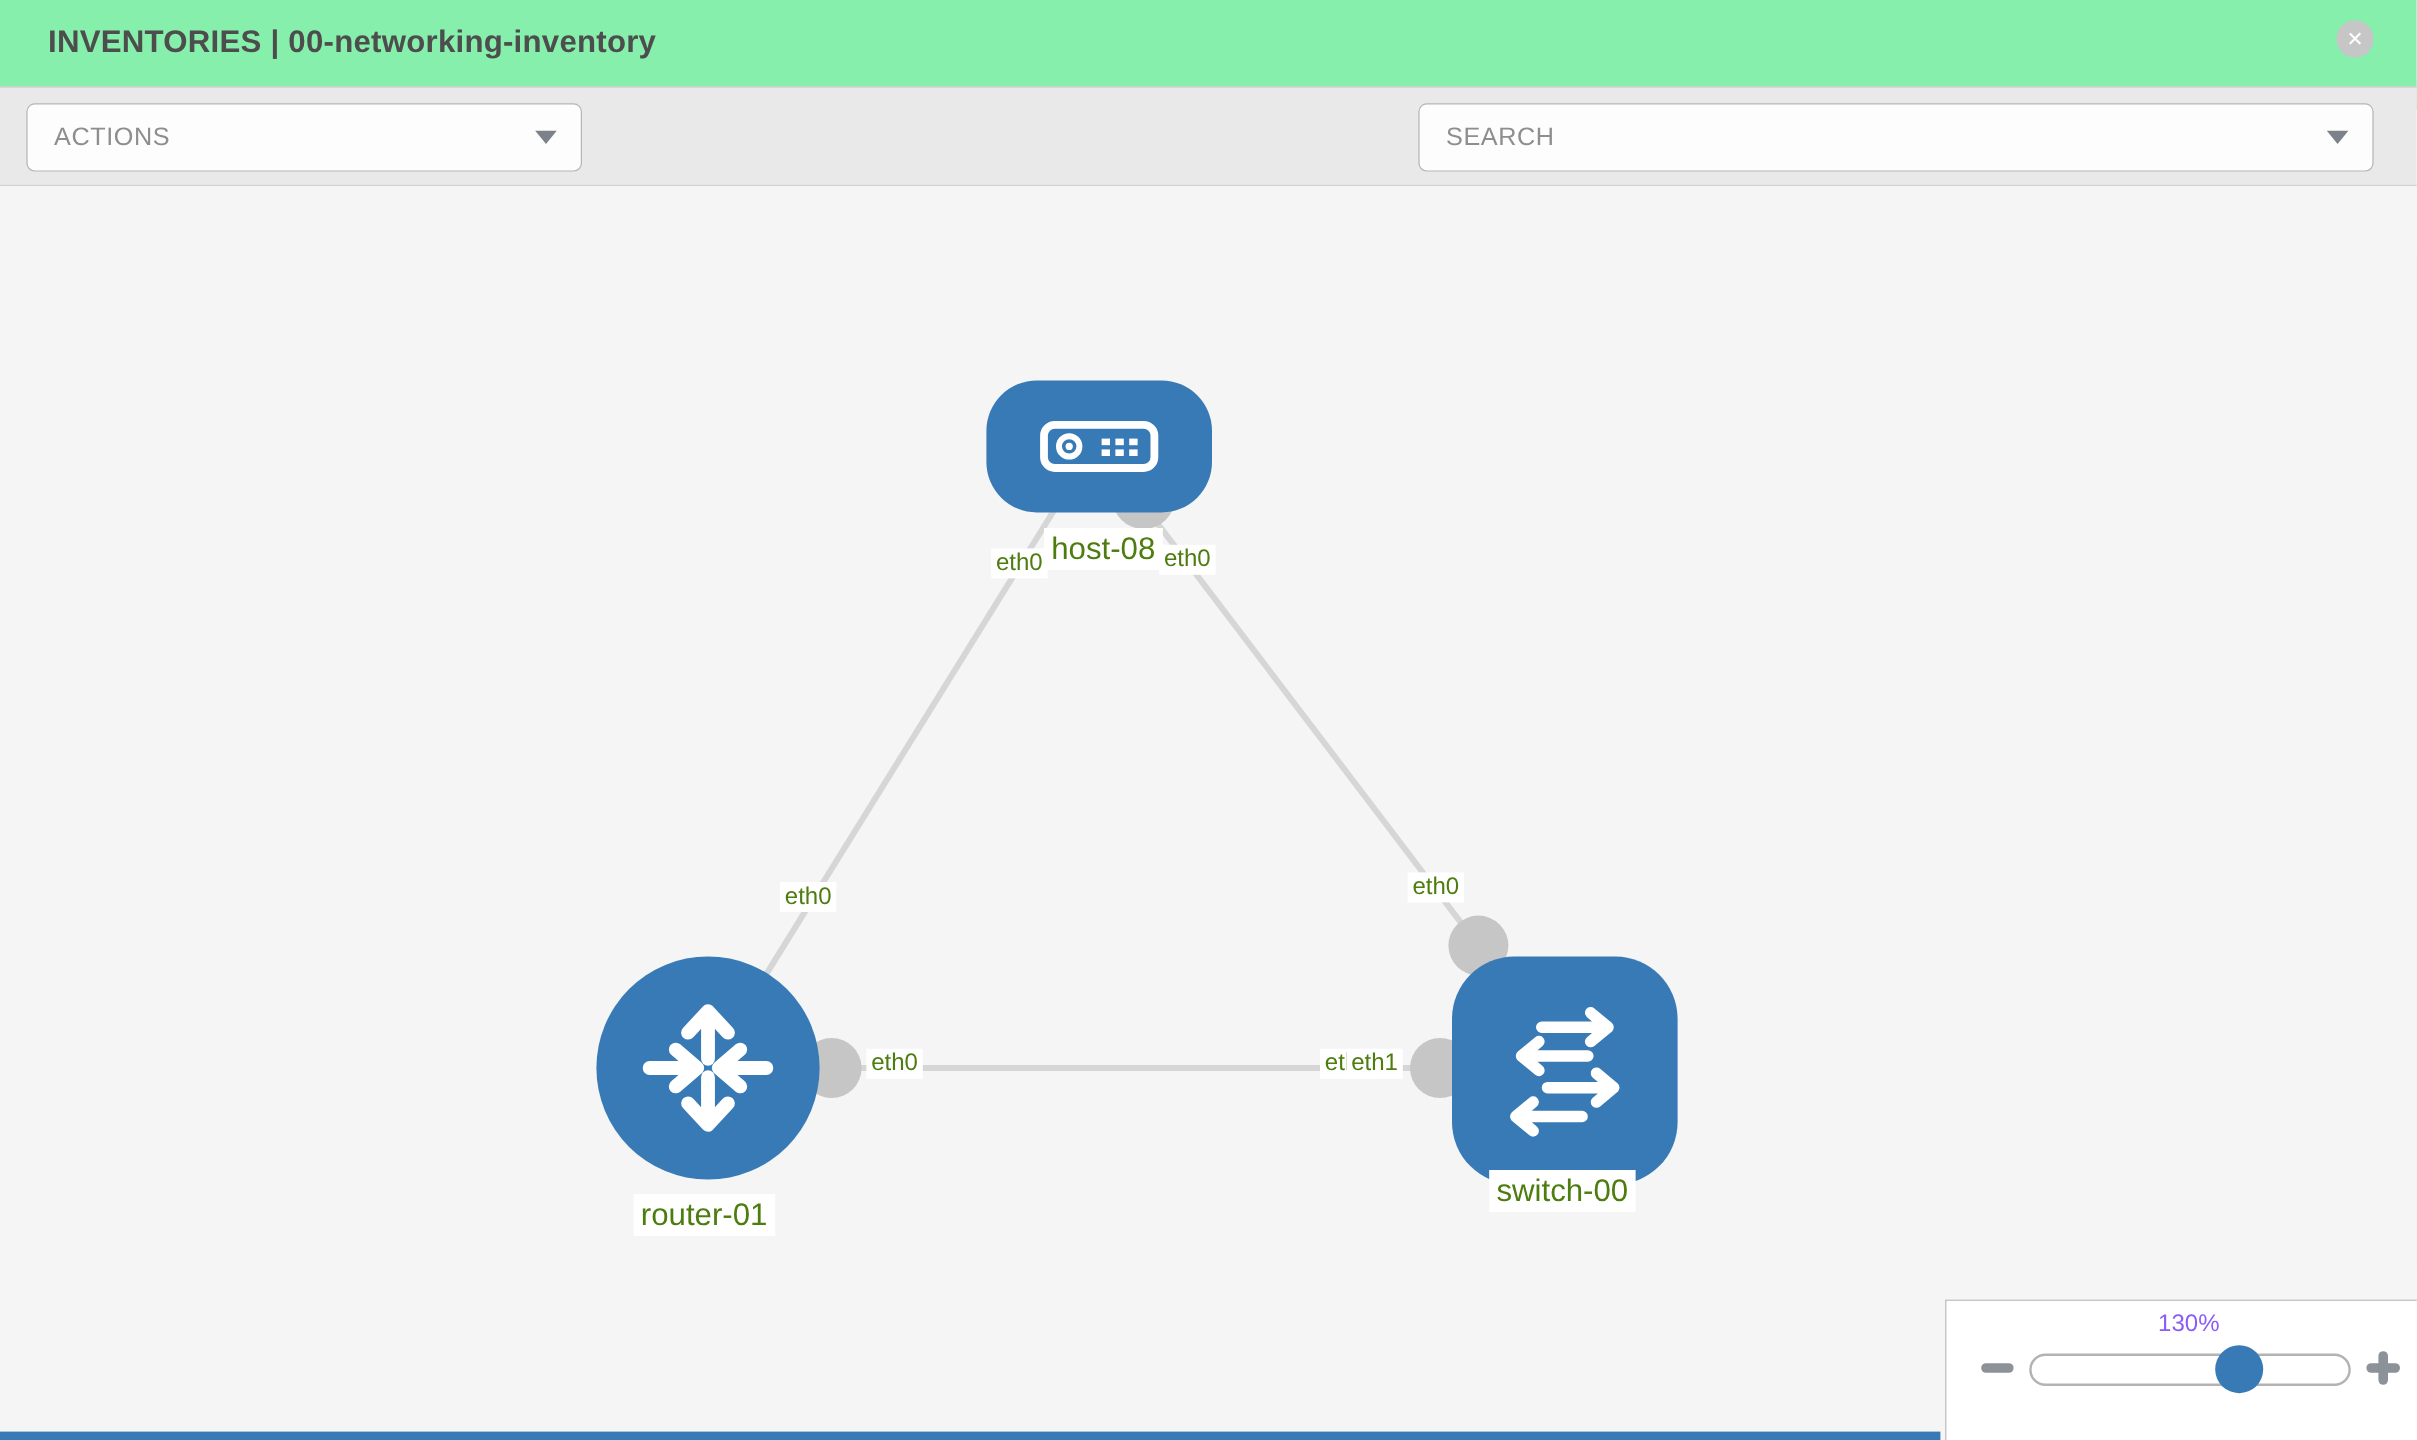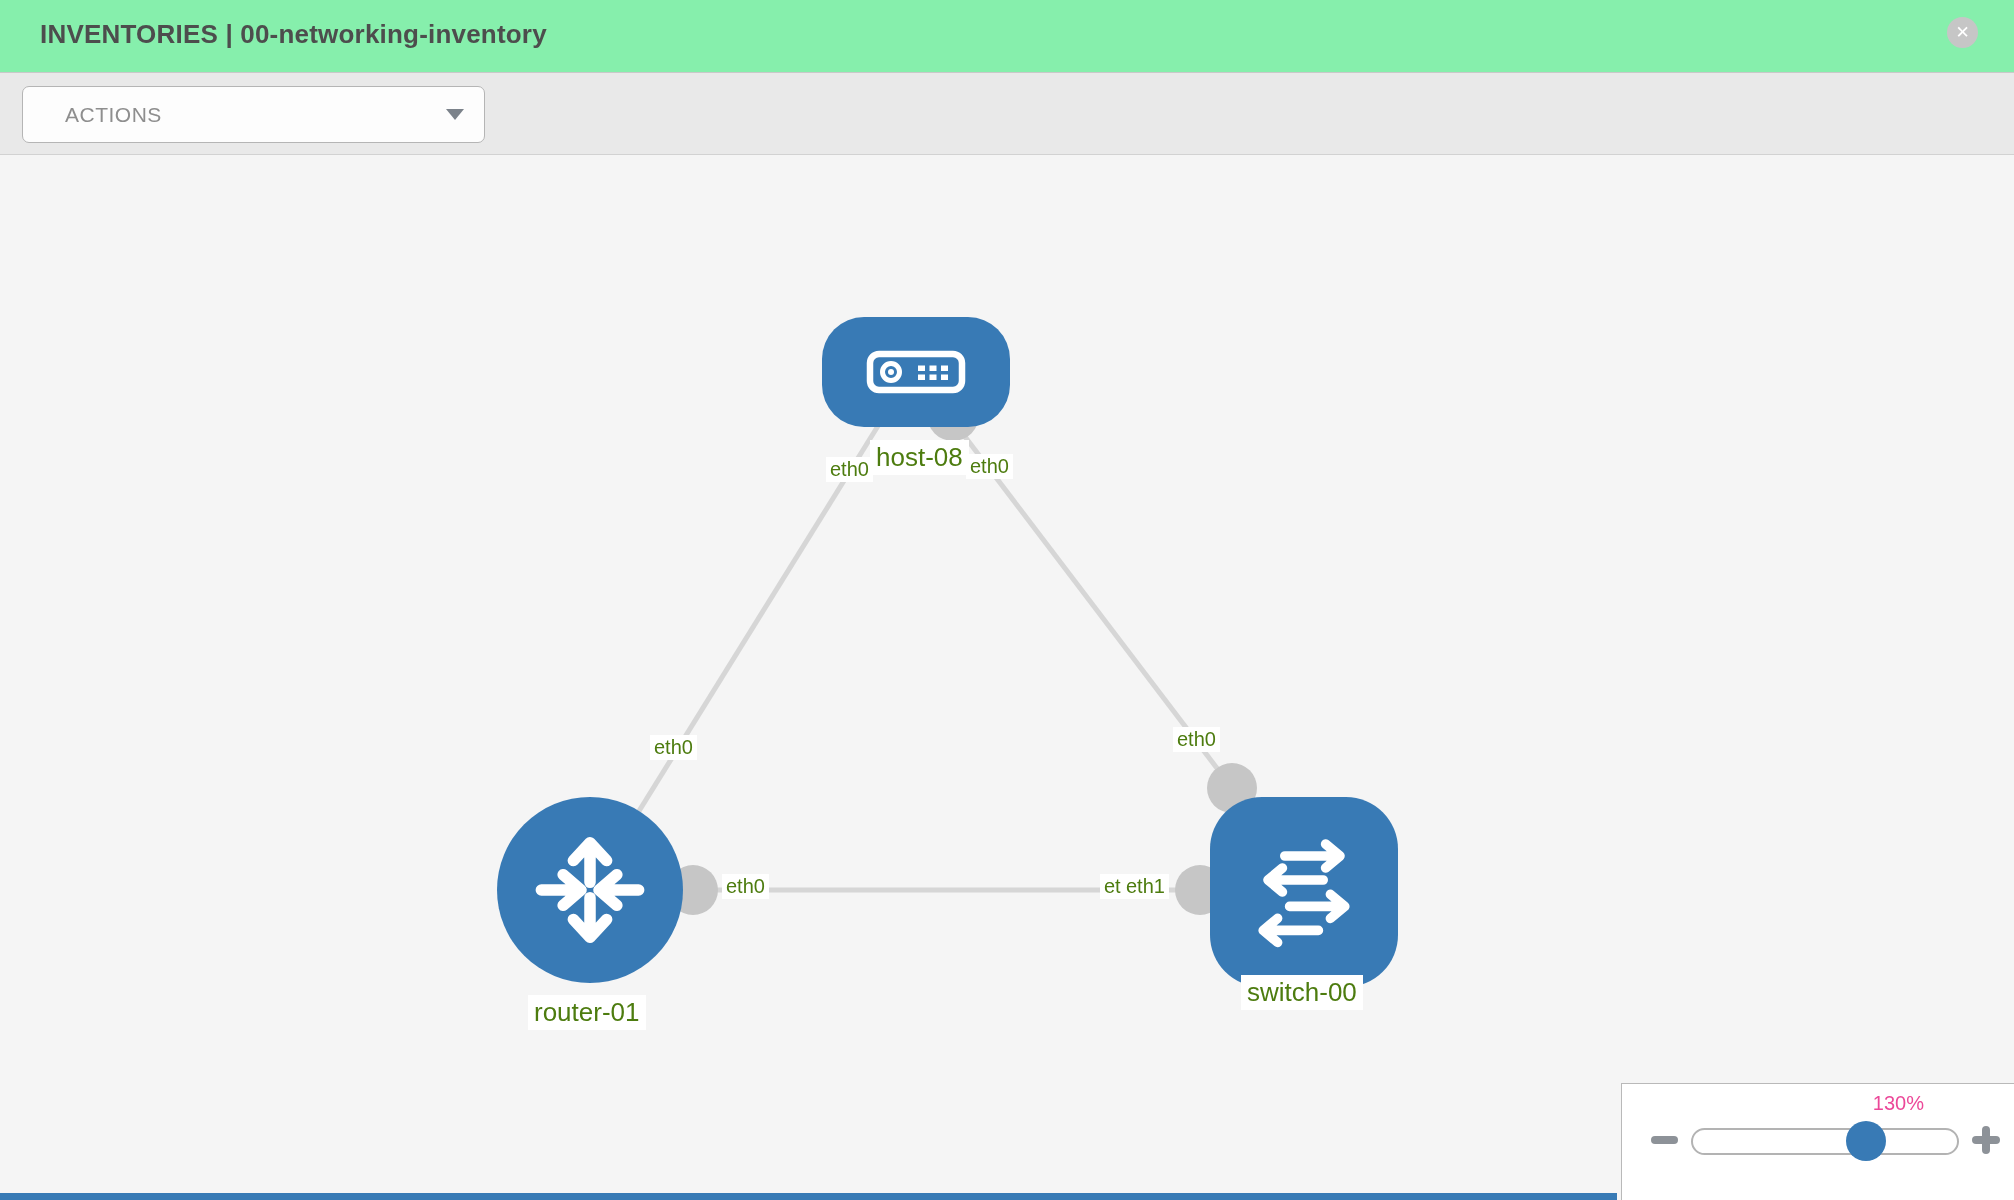--- a/index.html
+++ b/index.html
@@ -14,21 +14,21 @@
   .close-btn { position:absolute; left:1947px; top:17px; width:31px; height:31px;
     border-radius:50%; background:#c6c6c6; color:#fff; font-size:17px; font-weight:bold;
     display:flex; align-items:center; justify-content:center; cursor:pointer; }
 
   
   .toolbar { position:absolute; left:0; top:72px; width:2014px; height:83px; background:#e9e9e9;
     border-top:1px solid #c9c9c9; border-bottom:1px solid #d2d2d2; }
   .select-box { position:absolute; top:13px; height:57px; background:#fdfdfd;
     border:1px solid #b5b5b5; border-radius:7px; display:flex; align-items:center;
     padding:0 20px 0 22px; cursor:pointer; }
-  .select-box .label { font-size:21px; color:#8e8e8e; letter-spacing:0.5px; flex:1;margin-left:20px; }
+  .select-box .label { font-size:21px; color:#8e8e8e; letter-spacing:0.5px; flex:1; }
   .caret { width:0; height:0; border-left:9px solid transparent; border-right:9px solid transparent;
     border-top:11px solid #7b828a; }
   .actions-box { left:22px; width:463px; }
   .search-box { left:1182px; width:796px; }
   .tool-icon { position:absolute; top:99px; width:33px; height:33px; cursor:pointer; }
   .wrench { left:1049px; }
   .key { left:1116px; }
 
   
   .canvas { position:absolute; left:0; top:155px; width:2014px; height:1045px; background:#f5f5f5; }
@@ -49,22 +49,22 @@
   .lbl-host-right  { left:966px; top:299px; }
   .lbl-router-up   { left:650px; top:580px; }
   .lbl-switch-up   { left:1173px; top:572px; }
   .lbl-router-right{ left:722px; top:719px; }
   .lbl-sw-back     { left:1100px; top:719px; }
   .lbl-sw-front    { left:1122px; top:719px; }
 
   
   .zoom-panel { position:absolute; left:1621px; top:1083px; width:420px; height:140px;
     background:#fff; border:1px solid #b9b9b9; }
-  .zoom-level { position:absolute; left:102px; top:8px; width:200px; text-align:right;
-    font-size:20px; color:#ec4899; }
+  .zoom-level { position:absolute; left:102px; top:8px; width:200px; text-align:center;
+    font-size:20px; color:#8b5cf6; }
   .zoom-minus { position:absolute; left:29px; top:52px; width:27px; height:8px;
     border-radius:4px; background:#8d9298; cursor:pointer; }
   .zoom-plus { position:absolute; left:350px; top:42px; width:28px; height:28px; cursor:pointer; }
   .zoom-plus::before { content:""; position:absolute; left:0; top:10px; width:28px; height:8px;
     border-radius:4px; background:#8d9298; }
   .zoom-plus::after { content:""; position:absolute; left:10px; top:0; width:8px; height:28px;
     border-radius:4px; background:#8d9298; }
   .zoom-track { position:absolute; left:69px; top:44px; width:268px; height:27px;
     border:2px solid #b3b3b3; border-radius:14px; background:#fff; cursor:pointer; }
   .zoom-thumb { position:absolute; left:153px; top:-9px; width:40px; height:40px;
@@ -97,20 +97,24 @@
     <svg class="tool-icon key" viewBox="0 0 24 24">
       <g fill="#6d757d" transform="rotate(38 12 12)">
         <circle cx="5.5" cy="12" r="4.2"></circle>
         <circle cx="5.5" cy="12" r="1.6" fill="#e9e9e9"></circle>
         <rect x="8.5" y="10.7" width="13" height="2.7" rx="1"></rect>
         <rect x="16.2" y="12.6" width="2.5" height="3.6" rx="0.8"></rect>
         <rect x="20" y="12.6" width="2.5" height="4.6" rx="0.8"></rect>
       </g>
     </svg>
 
+    <div class="select-box search-box">
+      <span class="label">SEARCH</span>
+      <span class="caret"></span>
+    </div>
   </div>
 
   <div class="canvas">
 
     <svg class="links-svg" width="2014" height="1045">
       <line x1="590" y1="735" x2="886" y2="258" stroke="#d6d6d6" stroke-width="5"></line>
       <line x1="950" y1="262" x2="1232" y2="633" stroke="#d6d6d6" stroke-width="5"></line>
       <line x1="590" y1="735" x2="1205" y2="735" stroke="#d6d6d6" stroke-width="5"></line>
       <circle cx="953" cy="260" r="26" fill="#c6c6c6"></circle>
       <circle cx="693" cy="735" r="25" fill="#c6c6c6"></circle>

